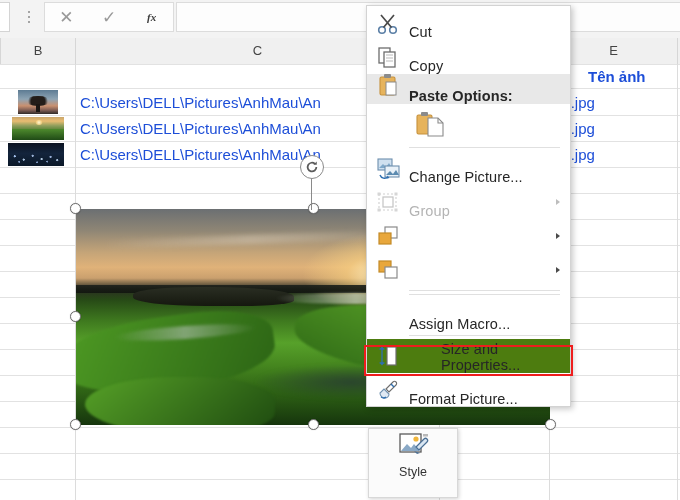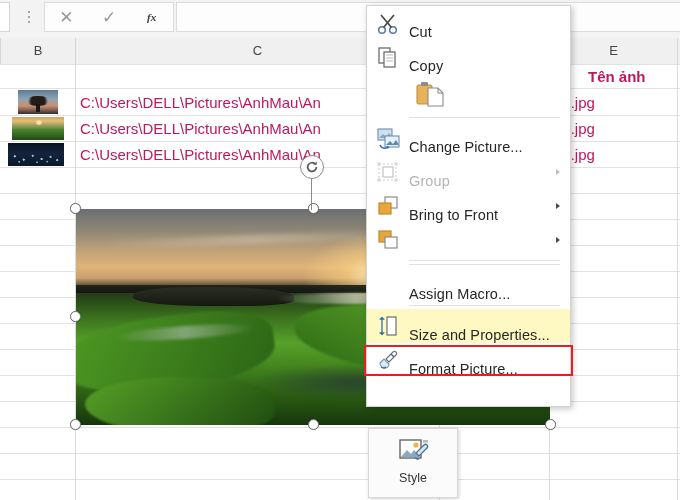--- a/index.html
+++ b/index.html
@@ -24,21 +24,21 @@
   #col-headers{position:absolute;left:0;top:38px;width:680px;height:26px;background:#f0f0f0;border-bottom:1px solid #d0d0d0;}
   .colhdr{position:absolute;top:0;height:26px;line-height:26px;text-align:center;
           font-size:13px;color:#444;border-right:1px solid #d6d6d6;box-sizing:border-box;}
   .colhdr.first{border-left:1px solid #d6d6d6;}
 
   
   #grid{position:absolute;left:0;top:64px;width:680px;height:436px;background:#fff;overflow:hidden;}
   .hline{position:absolute;left:0;width:680px;height:1px;background:#e2e2e2;}
   .vline{position:absolute;top:0;width:1px;height:436px;background:#dcdcdc;}
 
-  .cell{position:absolute;font-size:15px;color:#be185d;white-space:nowrap;overflow:hidden;
+  .cell{position:absolute;font-size:15px;color:#1d4ed8;white-space:nowrap;overflow:hidden;
         font-family:"Liberation Sans","DejaVu Sans",sans-serif;}
   .cell.bold{font-weight:bold;}
 
   
   .thumb{position:absolute;overflow:hidden;}
   .thumb-inner{width:100%;height:100%;position:relative;}
 
   
   .t1{background:linear-gradient(to bottom,#5d7b93 0%,#8ea4b4 38%,#c99070 66%,#7a5a52 85%,#2f2a28 100%);}
   .t1 .trunk{position:absolute;left:46%;bottom:8%;width:8%;height:34%;background:#1b1714;}
@@ -116,27 +116,27 @@
   .mi.header .lbl{font-weight:bold;}
   .mi.header{background:#e8e8e8;height:30px;}
   .mi.disabled .lbl{color:#b4b4b4;}
   .mi.sep{height:1px;background:#e0e0e0;margin:3px 10px 3px 42px;}
   .mi .arrow{position:absolute;right:10px;top:50%;transform:translateY(-50%);
              width:0;height:0;border-left:4px solid #4a4a4a;border-top:3.5px solid transparent;border-bottom:3.5px solid transparent;}
   .mi.disabled .arrow{border-left-color:#bdbdbd;}
   #paste-gallery{height:40px;display:flex;align-items:center;padding-left:46px;}
   #highlight-box{position:absolute;left:364px;top:345px;width:209px;height:31px;
                  border:2.5px solid #ee1d1d;box-sizing:border-box;pointer-events:none;}
-  .mi.selected{background:#fef9c3;}
+  .mi.selected{background:#4d7c0f;gap:32px;}
 
   
   #minibar{position:absolute;left:368px;top:428px;width:90px;height:70px;
            background:#fbfbfb;border:1px solid #d8d8d8;box-shadow:1px 1px 4px rgba(0,0,0,.18);
            display:flex;box-sizing:border-box;}
-  .mbtn{flex:1;display:flex;flex-direction:column;align-items:center;justify-content:flex-start;padding-top:6px;}
+  .mbtn{flex:1;display:flex;flex-direction:column;align-items:center;justify-content:flex-start;}
   .mbtn .glyph{width:34px;height:32px;position:relative;}
   .mbtn .cap{font-size:12.5px;color:#333;margin-top:4px;}
 </style>
 </head>
 <body>
 
 <div id="formula-strip">
   <div id="namebox"></div>
   <div id="dots">
     <span></span>
@@ -256,20 +256,30 @@
     <div class="ico">
       <svg width="42" height="34" viewBox="0 0 42 34">
         <rect x="12" y="8" width="11" height="15" fill="#fff" stroke="#6d6d6d" stroke-width="1.3"></rect>
         <rect x="17" y="12" width="11" height="15" fill="#fff" stroke="#6d6d6d" stroke-width="1.3"></rect>
         <path d="M19 15h7 M19 18h7 M19 21h7" stroke="#b9b9b9" stroke-width="1"></path>
       </svg>
     </div>
     <div class="lbl">Copy</div>
   </div>
 
+  <div class="mi header">
+    <div class="ico">
+      <svg width="42" height="30" viewBox="0 0 42 30">
+        <rect x="13" y="7" width="15" height="18" rx="1.5" fill="#e6b35c" stroke="#c6913c" stroke-width="1.1"></rect>
+        <rect x="17" y="4" width="7" height="4" rx="1" fill="#8b8b8b"></rect>
+        <rect x="19" y="12" width="10" height="13" fill="#fff" stroke="#8a8a8a" stroke-width="1"></rect>
+      </svg>
+    </div>
+    <div class="lbl">Paste Options:</div>
+  </div>
 
   <div id="paste-gallery">
     <svg width="36" height="30" viewBox="0 0 36 30">
       <rect x="4" y="6" width="15" height="19" rx="1.5" fill="#e6b35c" stroke="#c6913c" stroke-width="1.1"></rect>
       <rect x="8" y="3" width="7" height="4" rx="1" fill="#8b8b8b"></rect>
       <path d="M15 9 h10 l5 5 v13 h-15 z" fill="#fff" stroke="#8a8a8a" stroke-width="1.1"></path>
       <path d="M25 9 v5 h5" fill="none" stroke="#8a8a8a" stroke-width="1.1"></path>
     </svg>
   </div>
   <div class="mi sep"></div>
@@ -303,21 +313,20 @@
     <div class="arrow"></div>
   </div>
 
   <div class="mi">
     <div class="ico">
       <svg width="42" height="34" viewBox="0 0 42 34">
         <rect x="18" y="8" width="12" height="11" fill="none" stroke="#8a8a8a" stroke-width="1.2"></rect>
         <rect x="12" y="14" width="12" height="11" fill="#e8a73c" stroke="#c48a27" stroke-width="1.2"></rect>
       </svg>
     </div>
-    <div class="lbl">Bring to Front</div>
     <div class="arrow"></div>
   </div>
 
   <div class="mi">
     <div class="ico">
       <svg width="42" height="34" viewBox="0 0 42 34">
         <rect x="12" y="8" width="12" height="11" fill="#e8a73c" stroke="#c48a27" stroke-width="1.2"></rect>
         <rect x="18" y="14" width="12" height="11" fill="#fff" stroke="#8a8a8a" stroke-width="1.2"></rect>
       </svg>
     </div>

